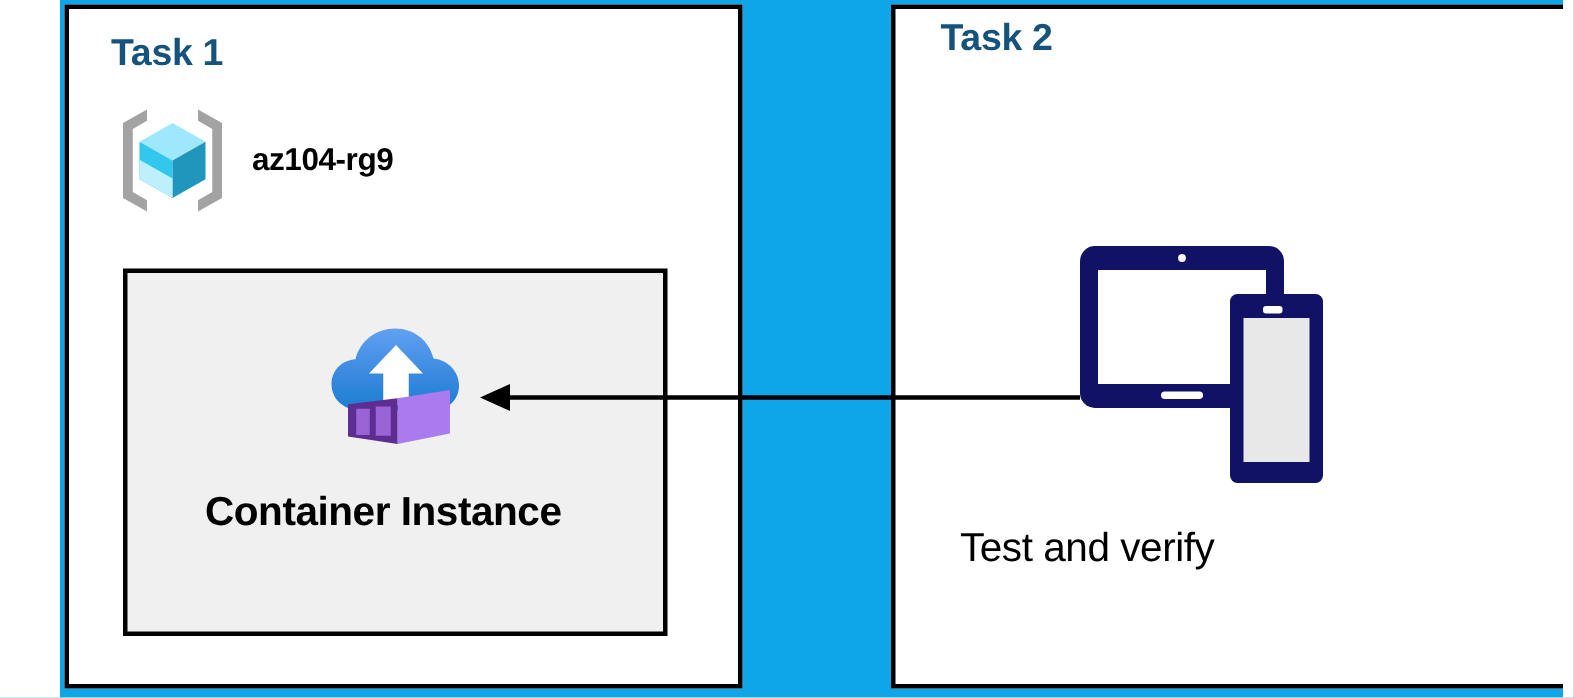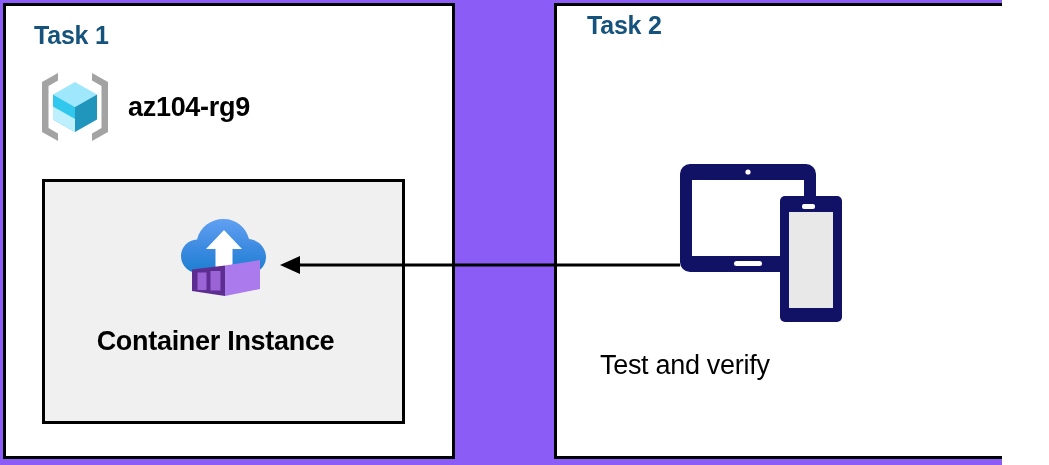--- a/index.html
+++ b/index.html
@@ -7,22 +7,23 @@
     padding: 0;
     background: #ffffff;
   }
   body {
     font-family: "Liberation Sans", sans-serif;
   }
   #canvas {
     position: relative;
     width: 1002px;
     height: 465px;
-    background: #8b5cf6;
+    background: #0ea5e9;
     overflow: hidden;
+    margin-left: 40px;
   }
 
   
   .panel {
     position: absolute;
     background: #ffffff;
     border: 3px solid #000000;
     box-sizing: border-box;
   }
   #panel-task1 {
@@ -52,21 +53,21 @@
   #rg-row {
     position: absolute;
     left: 30px;
     top: 62px;
     display: flex;
     align-items: center;
     gap: 14px;
   }
   #rg-icon { width: 78px; height: 78px; display: block; }
   #rg-label {
-    font-size: 27px;
+    font-size: 21px;
     font-weight: bold;
     color: #000000;
     white-space: nowrap;
     letter-spacing: -0.3px;
   }
 
   
   #resource-box {
     position: absolute;
     left: 36px;

